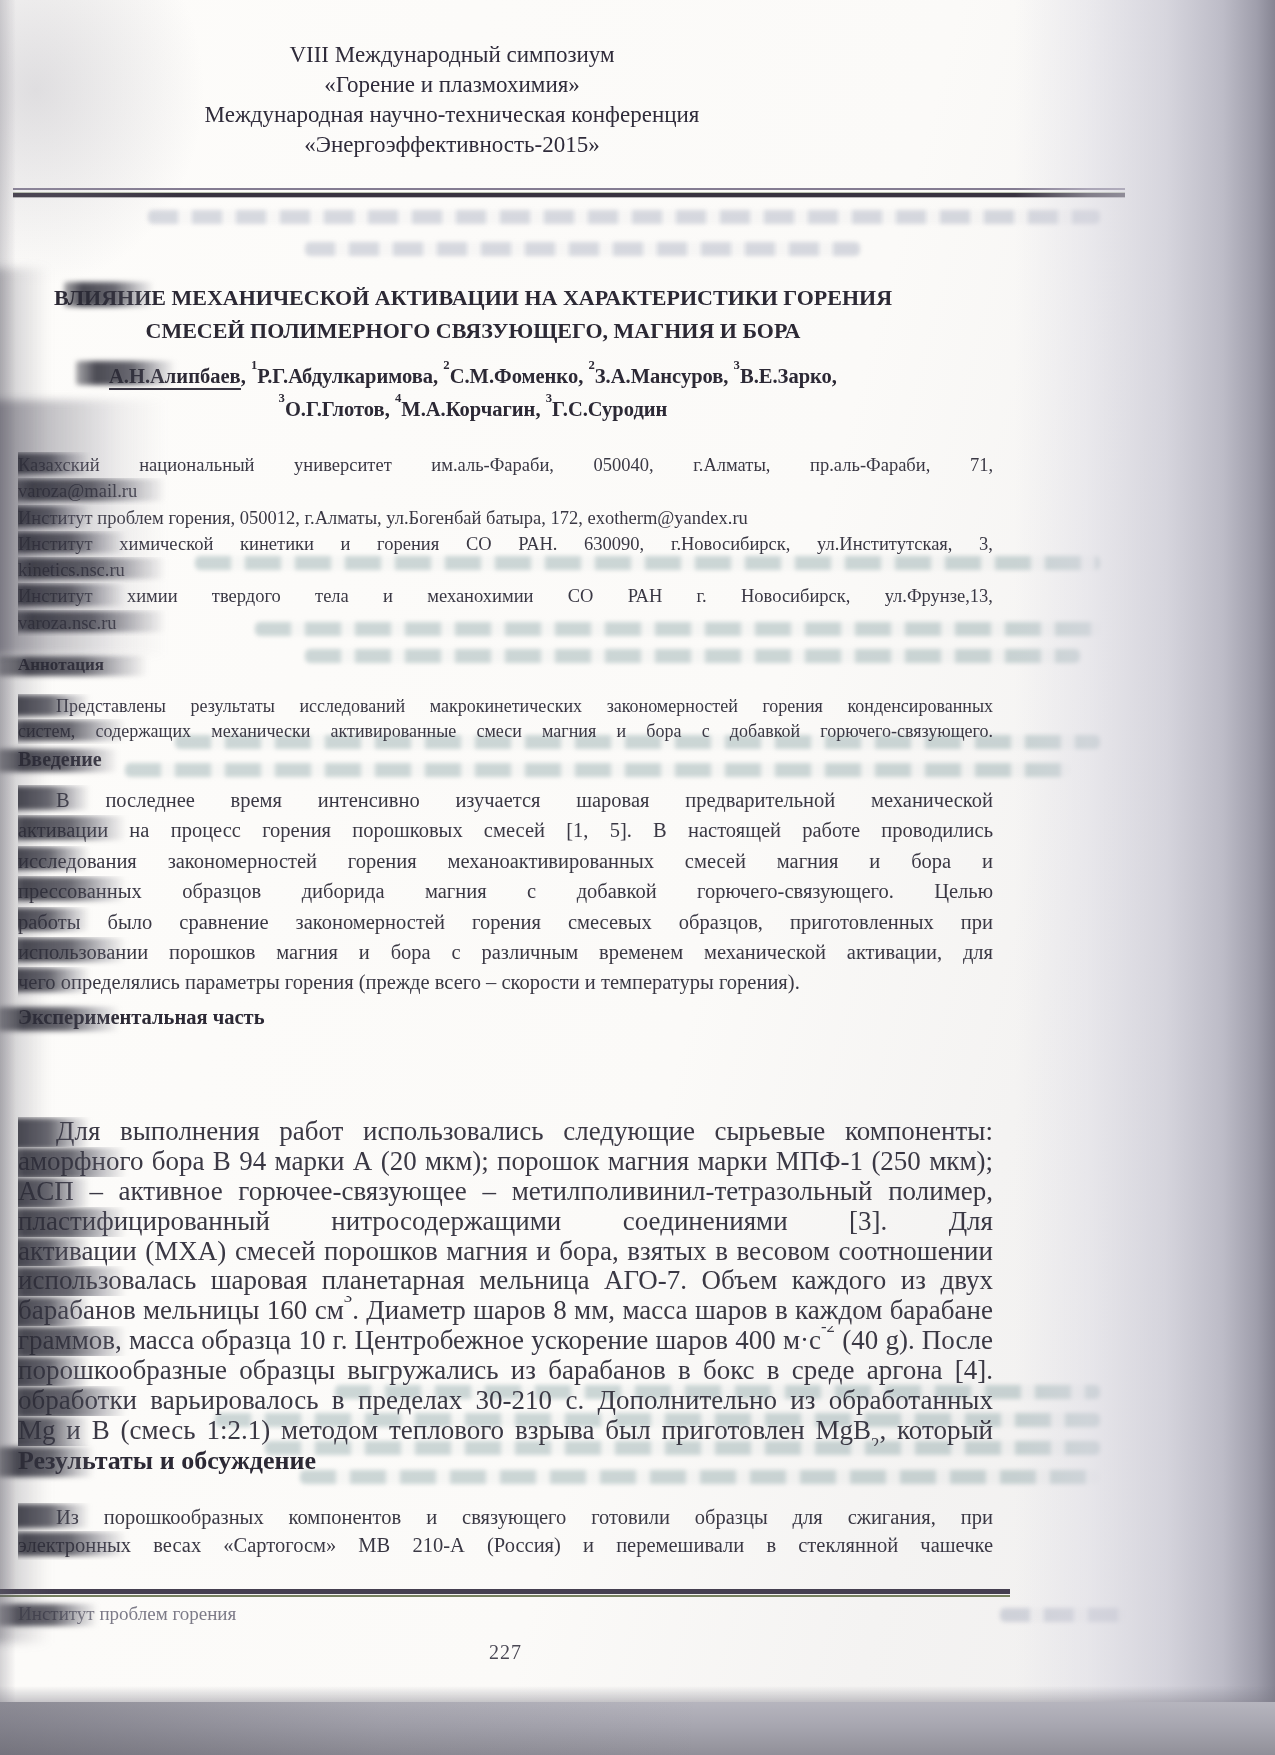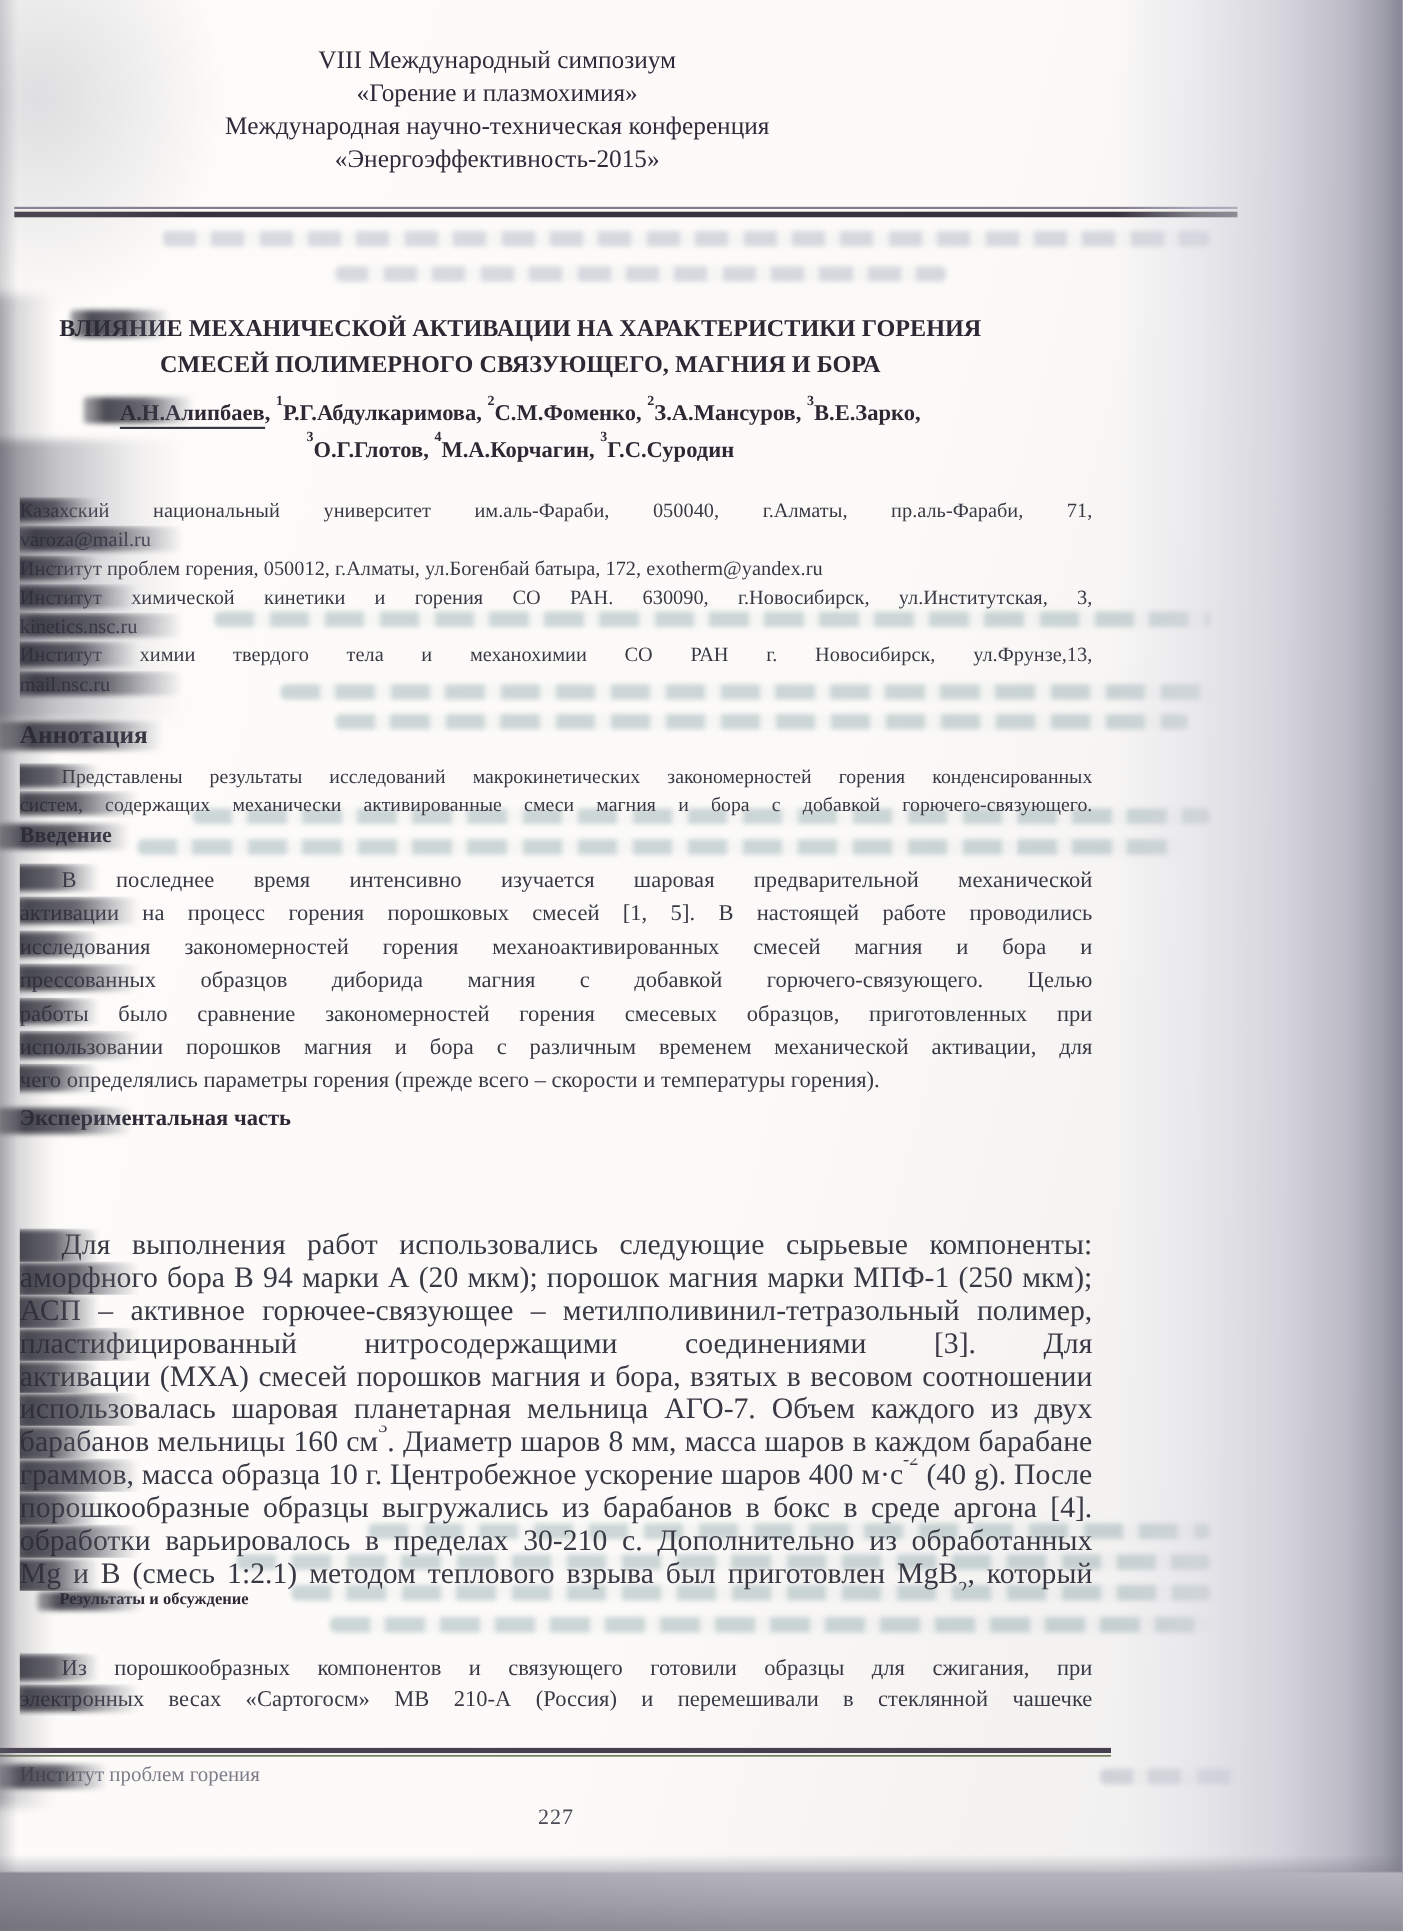--- a/index.html
+++ b/index.html
@@ -24,30 +24,30 @@
   .title .line{height:33px;line-height:33px;}
   .authors{top:360px;width:910px;text-align:center;font-weight:bold;font-size:20.5px;color:#2c2935;}
   .authors .line{height:33px;line-height:33px;}
   .u{border-bottom:2px solid #3a3744;padding-bottom:1px;}
 
   
   .affil{top:452px;font-size:18.5px;}
   .affil .line{height:26.3px;line-height:26.3px;overflow:hidden;}
 
   .h{font-weight:bold;color:#2c2935;}
-  .abs-h{top:655px;font-size:23px;}
+  .abs-h{top:655px;font-size:17px;}
   .abstract{top:694px;font-size:18px;}
   .abstract .line{height:25.2px;line-height:25.2px;overflow:hidden;}
   .intro-h{top:748px;font-size:20px;}
   .intro{top:785px;font-size:20.5px;}
   .intro .line{height:30.4px;line-height:30.4px;overflow:hidden;}
   .exp-h{top:1006px;font-size:20.5px;}
   .exp{top:1117px;font-size:27px;}
   .exp .line{height:29.9px;line-height:29.9px;overflow:hidden;}
-  .res-h{top:1446px;font-size:15px;margin-left:36px;}
+  .res-h{top:1446px;font-size:26px;}
   .res{top:1503px;font-size:20.5px;}
   .res .line{height:28.3px;line-height:28.3px;overflow:hidden;}
 
   .jl{text-align:justify;text-align-last:justify;}
   .ind{text-indent:38px;}
   sup{font-size:0.62em;position:relative;top:-0.45em;line-height:0;}
   sub{font-size:0.62em;position:relative;top:0.25em;line-height:0;}
 
   
   .rule-bottom{position:absolute;top:1589px;left:-18px;width:1010px;height:8px;
@@ -136,21 +136,21 @@
       <div class="line"><sup>3</sup>О.Г.Глотов, <sup>4</sup>М.А.Корчагин, <sup>3</sup>Г.С.Суродин</div>
     </div>
 
     <div class="blk affil">
         <div class="line jl sm">Казахский национальный университет им.аль-Фараби, 050040, г.Алматы, пр.аль-Фараби, 71,</div>
         <div class="line sm smw">varoza@mail.ru</div>
         <div class="line sm">Институт проблем горения, 050012, г.Алматы, ул.Богенбай батыра, 172, exotherm@yandex.ru</div>
         <div class="line jl sm">Институт химической кинетики и горения СО РАН. 630090, г.Новосибирск, ул.Институтская, 3,</div>
         <div class="line sm smw">kinetics.nsc.ru</div>
         <div class="line jl sm">Институт химии твердого тела и механохимии СО РАН г. Новосибирск, ул.Фрунзе,13,</div>
-        <div class="line sm smw">mail.nsc.ru</div>
+        <div class="line sm smw">varoza.nsc.ru</div>
       </div>
 
     <div class="blk h abs-h sm">Аннотация</div>
     <div class="blk abstract">
         <div class="line jl sm ind">Представлены результаты исследований макрокинетических закономерностей горения конденсированных</div>
         <div class="line jl sm">систем, содержащих механически активированные смеси магния и бора с добавкой горючего-связующего.</div>
       </div>
 
     <div class="blk h intro-h sm">Введение</div>
     <div class="blk intro">

